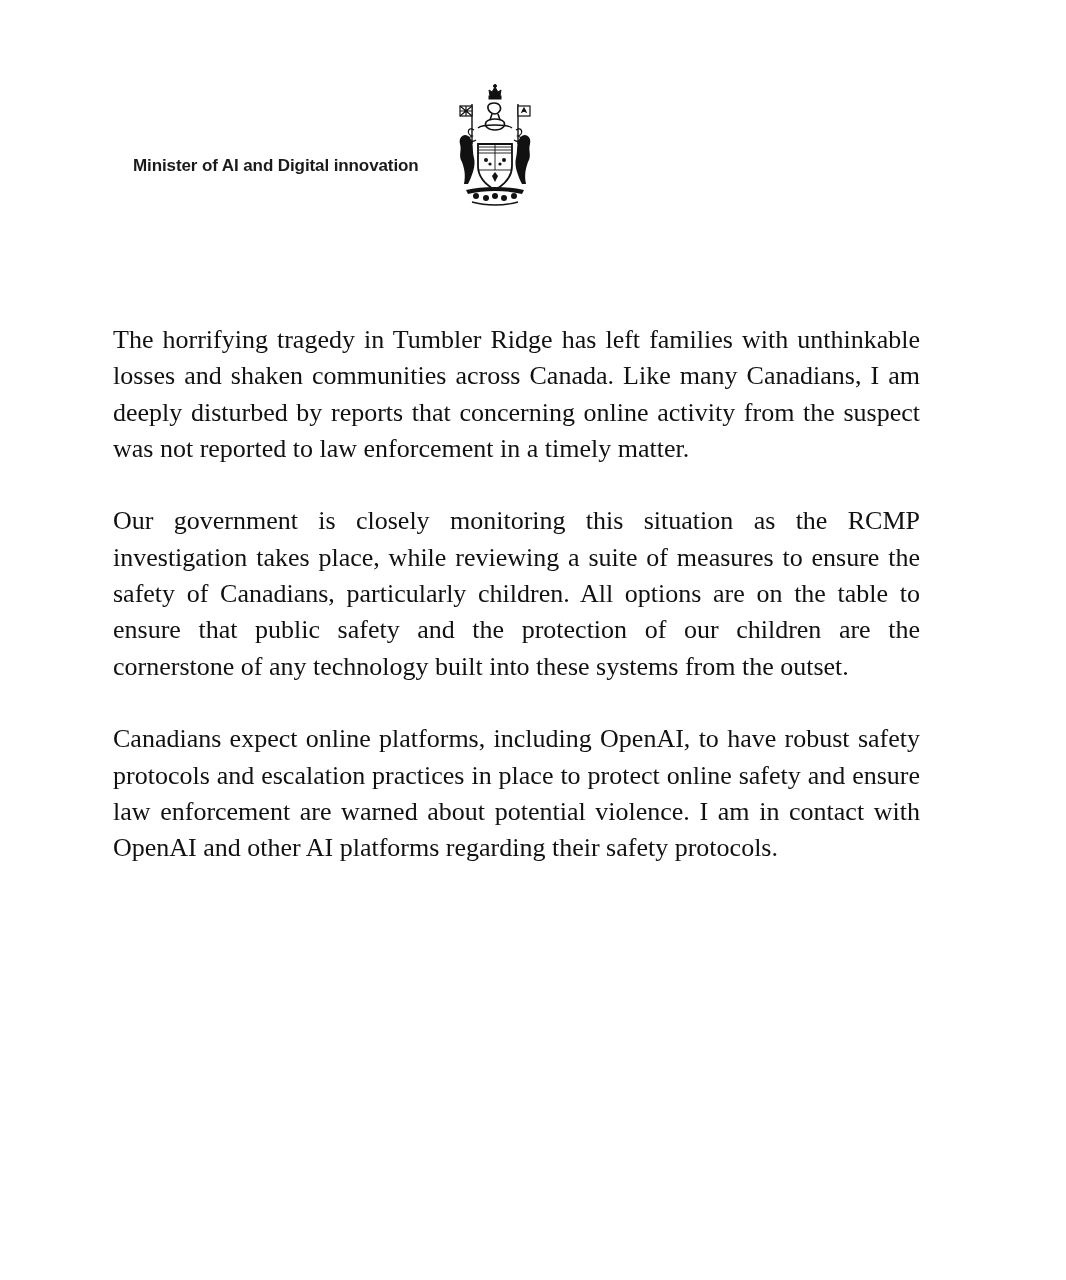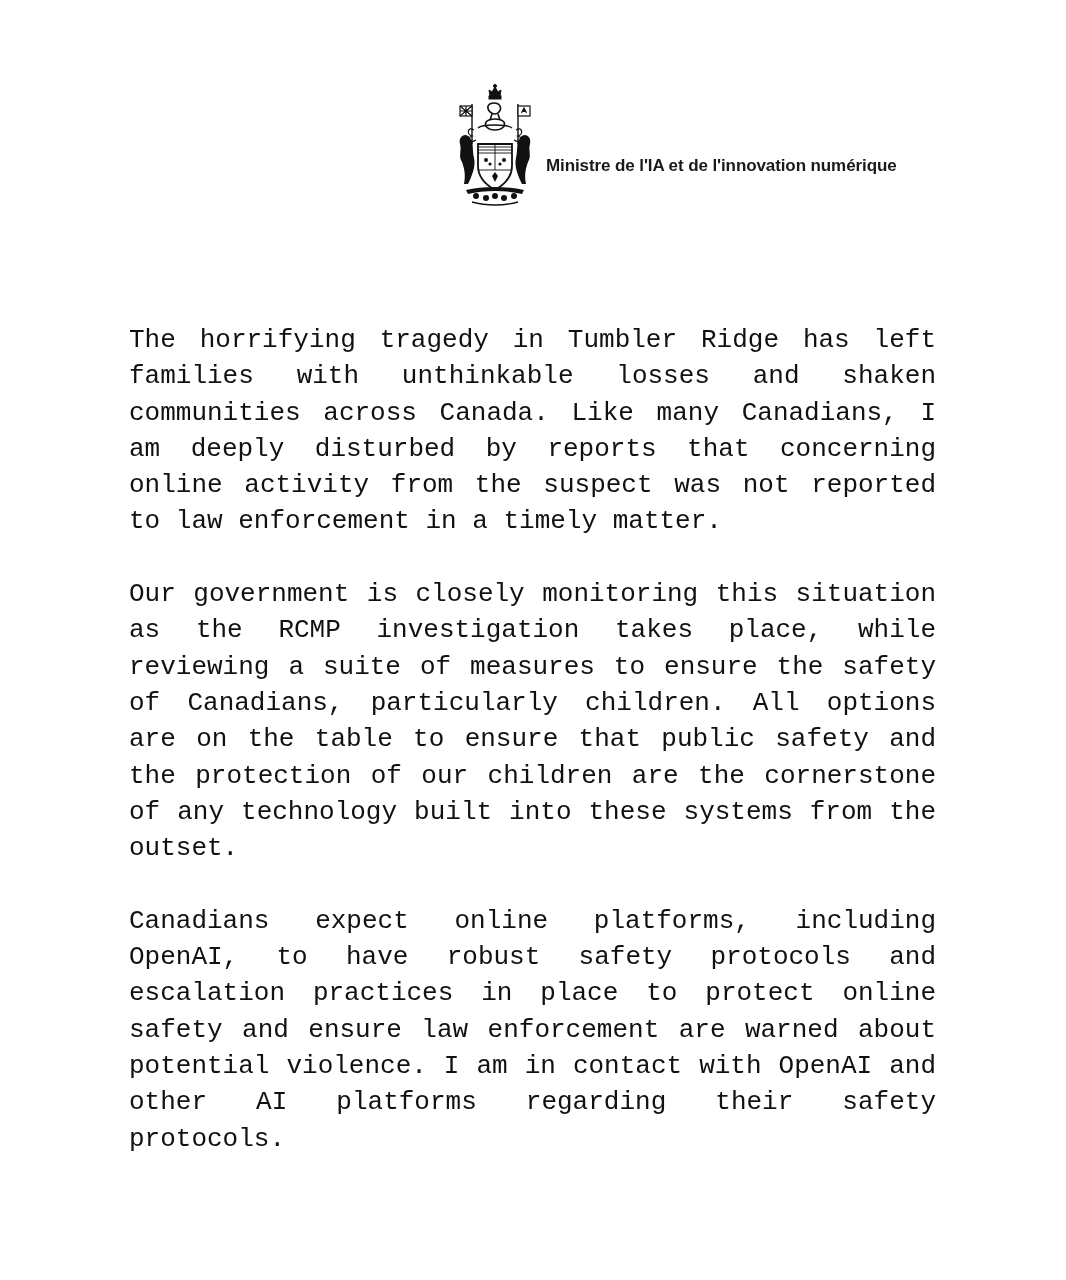--- a/index.html
+++ b/index.html
@@ -16,30 +16,31 @@
     .lh-fr {
       position: absolute; left: 546px; top: 72px;
       font-family: "Liberation Sans", sans-serif; font-weight: bold;
       font-size: 17px; color: #1a1a1a; letter-spacing: -0.1px;
       white-space: nowrap;
     }
     .crest {
       position: absolute; left: 452px; top: 0px; width: 86px; height: 122px;
     }
     .body-text {
-      position: absolute; left: 129px; top: 322px; width: 807px;
-      font-family: Liberation Mono, monospace; font-size: 26px;
+      position: absolute; left: 113px; top: 322px; width: 807px;
+      font-family: Liberation Serif, serif; font-size: 26px;
       line-height: 36.3px; color: #111111;
     }
     .para { margin: 0 0 36.3px 0; text-align: justify; }
   </style>
 </head>
 <body>
 
 <div class="letterhead">
+  <span class="lh-en">Minister of AI and Digital innovation</span>
 
   <svg class="crest" viewBox="0 0 86 122" xmlns="http://www.w3.org/2000/svg">
 
     <g fill="#111" stroke="#111" stroke-width="1">
       <path d="M38 12 L48 12 L49 6 L46 8 L43 3 L40 8 L37 6 Z"></path>
       <rect x="37" y="12" width="12" height="3"></rect>
       <circle cx="43" cy="2" r="1.5"></circle>
     </g>
 
     <g fill="none" stroke="#111" stroke-width="1.6">
@@ -88,20 +89,19 @@
       <circle cx="24" cy="112" r="3"></circle>
       <circle cx="34" cy="114" r="3"></circle>
       <circle cx="43" cy="112" r="3"></circle>
       <circle cx="52" cy="114" r="3"></circle>
       <circle cx="62" cy="112" r="3"></circle>
     </g>
     <path d="M14 106 C30 102 56 102 72 106 L70 110 C54 106 32 106 16 110 Z" fill="#111"></path>
     <path d="M20 118 C34 122 52 122 66 118" fill="none" stroke="#111" stroke-width="1.4"></path>
   </svg>
 
-  <span class="lh-fr">Ministre de l'IA et de l'innovation numérique</span>
 </div>
 
 <div class="body-text">
   <p class="para">The horrifying tragedy in Tumbler Ridge has left families with unthinkable losses and shaken communities across Canada. Like many Canadians, I am deeply disturbed by reports that concerning online activity from the suspect was not reported to law enforcement in a timely matter.</p>
   <p class="para">Our government is closely monitoring this situation as the RCMP investigation takes place, while reviewing a suite of measures to ensure the safety of Canadians, particularly children. All options are on the table to ensure that public safety and the protection of our children are the cornerstone of any technology built into these systems from the outset.</p>
   <p class="para">Canadians expect online platforms, including OpenAI, to have robust safety protocols and escalation practices in place to protect online safety and ensure law enforcement are warned about potential violence. I am in contact with OpenAI and other AI platforms regarding their safety protocols.</p>
 </div>
 
 </body></html>

